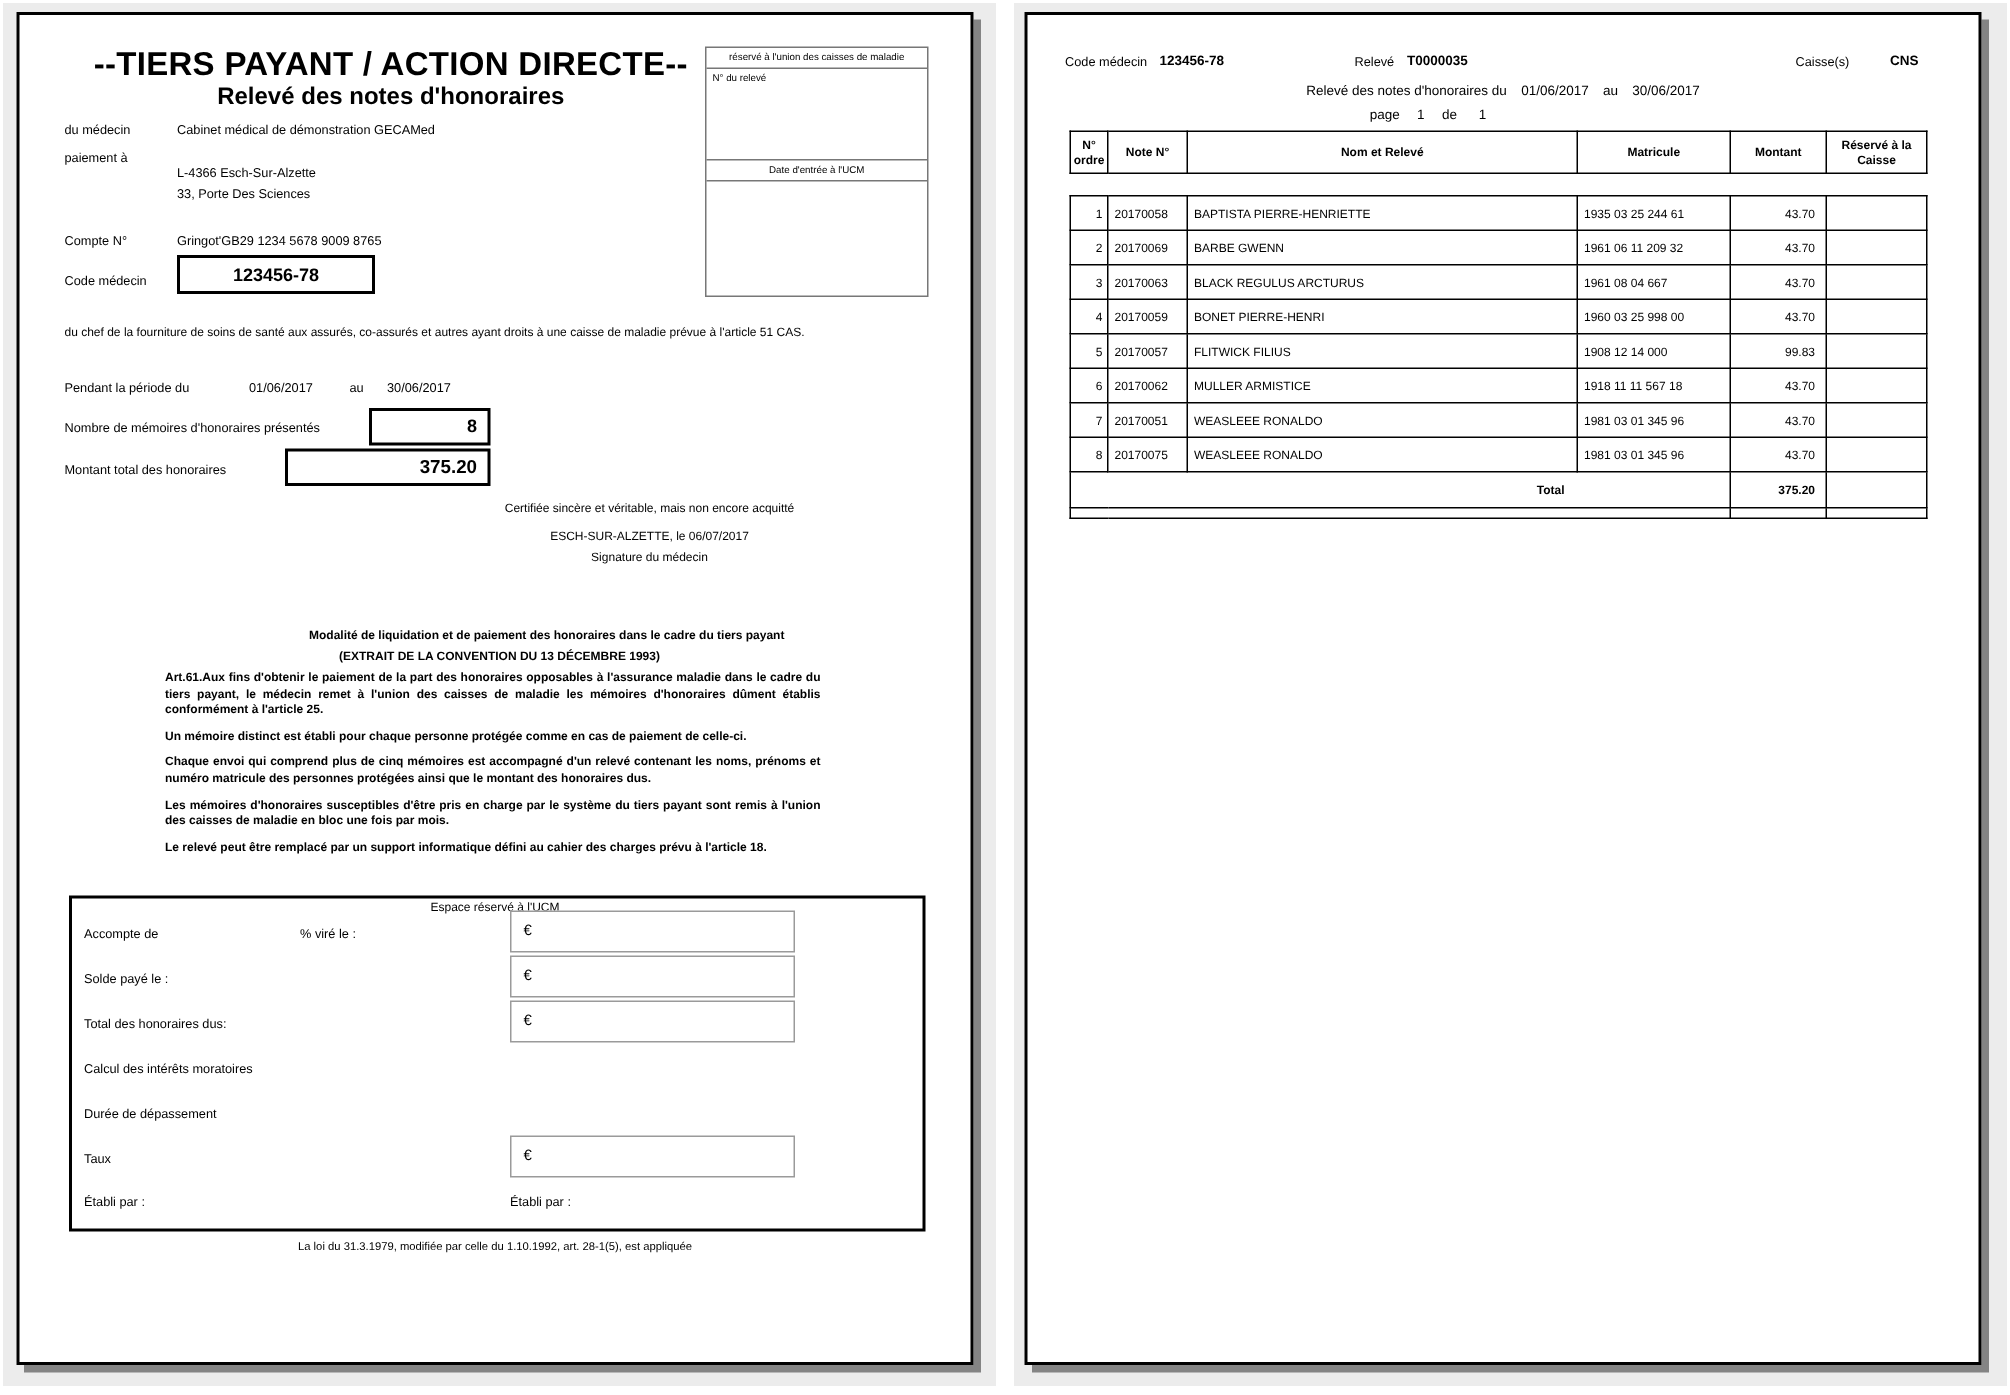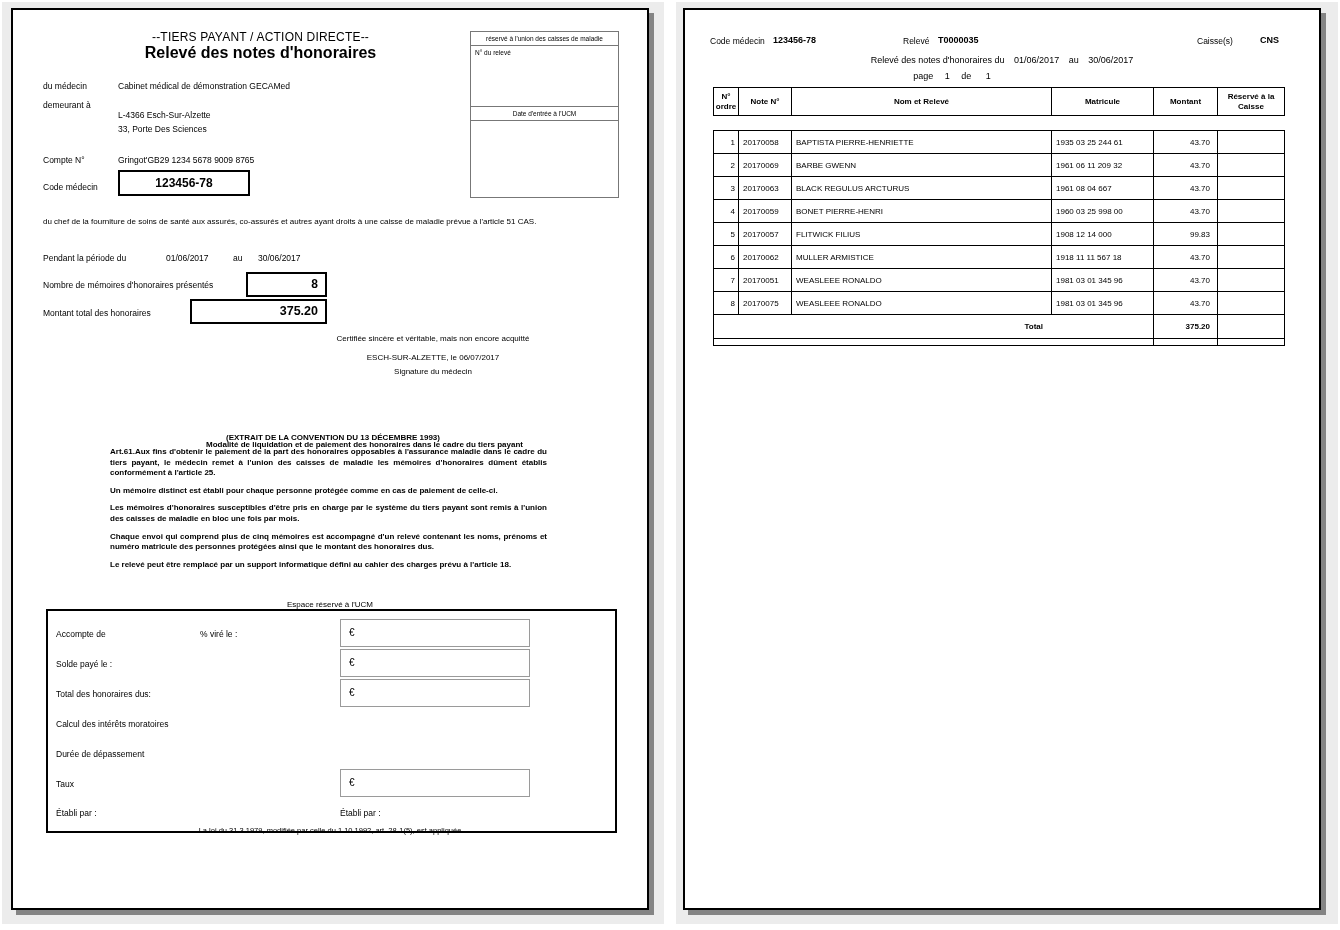--- a/index.html
+++ b/index.html
@@ -14,21 +14,21 @@
   .page{position:absolute;top:6px;width:634px;height:898px;background:#fff;
         border:2px solid #000;box-shadow:5px 5px 0 0 #848484;}
   #page1{left:9px;}
   #page2{left:7px;}
   .abs{position:absolute;}
   .lbl{font-size:8.5px;}
   .sm{font-size:8px;}
   .tiny{font-size:6.5px;}
   .b{font-weight:bold;}
   .ctr{text-align:center;}
-  .title1{font-size:12px;font-weight:normal;letter-spacing:0.2px;text-align:center;}
+  .title1{font-size:22px;font-weight:bold;letter-spacing:0.2px;text-align:center;}
   .title2{font-size:16px;font-weight:bold;}
   .valbox{border:2px solid #000;background:#fff;}
   .graybox{border:1px solid #9a9a9a;background:#fff;}
   .reserved{border:1px solid #777;}
   .reserved .strip{border-bottom:1px solid #777;height:13px;line-height:13px;text-align:center;}
   .reserved .strip2{border-top:1px solid #777;border-bottom:1px solid #777;height:13px;line-height:13px;text-align:center;}
   .para p{font-weight:bold;font-size:8px;line-height:10.6px;text-align:justify;margin:0 0 7px 0;}
   .nowrap{white-space:nowrap;}
   table{border-collapse:collapse;table-layout:fixed;}
   th,td{border:1px solid #000;font-size:8px;overflow:hidden;}
@@ -54,21 +54,21 @@
 
     <div class="abs reserved" style="left:457px;top:21px;width:147px;height:165px;">
       <div class="strip tiny">réservé à l'union des caisses de maladie</div>
       <div class="abs tiny" style="left:4px;top:17px;">N° du relevé</div>
       <div class="abs strip2 tiny" style="left:0;top:74px;width:100%;">Date d'entrée à l'UCM</div>
     </div>
 
     <div class="abs lbl" style="left:30px;top:71px;">du médecin</div>
     <div class="abs lbl" style="left:105px;top:71px;">Cabinet médical de démonstration GECAMed</div>
 
-    <div class="abs lbl" style="left:30px;top:90px;">demeurant à</div>
+    <div class="abs lbl" style="left:30px;top:90px;">paiement à</div>
     <div class="abs lbl" style="left:105px;top:90px;margin-top:24px;">33, Porte Des Sciences</div>
     <div class="abs lbl" style="left:105px;top:100px;">L-4366 Esch-Sur-Alzette</div>
 
     <div class="abs lbl" style="left:30px;top:145px;text-align:center;">Compte N°</div>
     <div class="abs lbl" style="left:105px;top:145px;">Gringot'GB29 1234 5678 9009 8765</div>
 
     <div class="abs lbl" style="left:30px;top:172px;">Code médecin</div>
     <div class="abs valbox ctr b" style="left:105px;top:160px;width:128px;height:22px;line-height:22px;font-size:12px;">123456-78</div>
 
     <div class="abs sm nowrap" style="left:30px;top:207px;">du chef de la fourniture de soins de santé aux assurés, co-assurés et autres ayant droits à une caisse de maladie prévue à l'article 51 CAS.</div>
@@ -81,34 +81,34 @@
     <div class="abs lbl" style="left:30px;top:270px;">Nombre de mémoires d'honoraires présentés</div>
     <div class="abs valbox b" style="left:233px;top:262px;width:70px;height:21px;line-height:21px;font-size:12px;text-align:right;padding-right:7px;">8</div>
 
     <div class="abs lbl" style="left:30px;top:298px;">Montant total des honoraires</div>
     <div class="abs valbox b" style="left:177px;top:289px;width:126px;height:21px;line-height:21px;font-size:12.5px;text-align:right;padding-right:7px;">375.20</div>
 
     <div class="abs ctr sm" style="left:230px;top:324px;width:380px;">Certifiée sincère et véritable, mais non encore acquitté</div>
     <div class="abs ctr sm" style="left:230px;top:343px;width:380px;">ESCH-SUR-ALZETTE, le 06/07/2017</div>
     <div class="abs ctr sm" style="left:230px;top:357px;width:380px;">Signature du médecin</div>
 
-    <div class="abs b sm nowrap" style="left:193px;top:430px;text-align:center;">Modalité de liquidation et de paiement des honoraires dans le cadre du tiers payant</div>
+    <div class="abs b sm nowrap" style="left:193px;top:409px;text-align:center;">Modalité de liquidation et de paiement des honoraires dans le cadre du tiers payant</div>
     <div class="abs b sm nowrap" style="left:197px;top:423px;padding-left:16px;">(EXTRAIT DE LA CONVENTION DU 13 DÉCEMBRE 1993)</div>
 
     <div class="abs para" style="left:97px;top:437px;width:437px;">
       <p>Art.61.Aux fins d'obtenir le paiement de la part des honoraires opposables à l'assurance maladie dans le cadre du tiers payant, le médecin remet à l'union des caisses de maladie les mémoires d'honoraires dûment établis conformément à l'article 25.</p>
       <p>Un mémoire distinct est établi pour chaque personne protégée comme en cas de paiement de celle-ci.</p>
+      <p>Chaque envoi qui comprend plus de cinq mémoires est accompagné d'un relevé contenant les noms, prénoms et numéro matricule des personnes protégées ainsi que le montant des honoraires dus.</p>
       <p>Les mémoires d'honoraires susceptibles d'être pris en charge par le système du tiers payant sont remis à l'union des caisses de maladie en bloc une fois par mois.</p>
-      <p>Chaque envoi qui comprend plus de cinq mémoires est accompagné d'un relevé contenant les noms, prénoms et numéro matricule des personnes protégées ainsi que le montant des honoraires dus.</p>
       <p>Le relevé peut être remplacé par un support informatique défini au cahier des charges prévu à l'article 18.</p>
     </div>
 
     <div class="abs ctr sm" style="left:117px;top:566px;width:400px;margin-top:24px;">Espace réservé à l'UCM</div>
 
-    <div class="abs" style="left:33px;top:587px;width:567px;height:220px;border:2px solid #000;margin-top:12px;">
+    <div class="abs" style="left:33px;top:587px;width:567px;height:220px;border:2px solid #000;">
       <div class="abs lbl" style="left:8px;top:18px;">Accompte de</div>
       <div class="abs lbl" style="left:152px;top:18px;">% viré le :</div>
       <div class="abs graybox" style="left:292px;top:8px;width:180px;height:26px;font-size:10px;line-height:26px;padding-left:8px;">€</div>
 
       <div class="abs lbl" style="left:8px;top:48px;">Solde payé le :</div>
       <div class="abs graybox" style="left:292px;top:38px;width:180px;height:26px;font-size:10px;line-height:26px;padding-left:8px;">€</div>
 
       <div class="abs lbl" style="left:8px;top:78px;">Total des honoraires dus:</div>
       <div class="abs graybox" style="left:292px;top:68px;width:180px;height:26px;font-size:10px;line-height:26px;padding-left:8px;">€</div>
 

